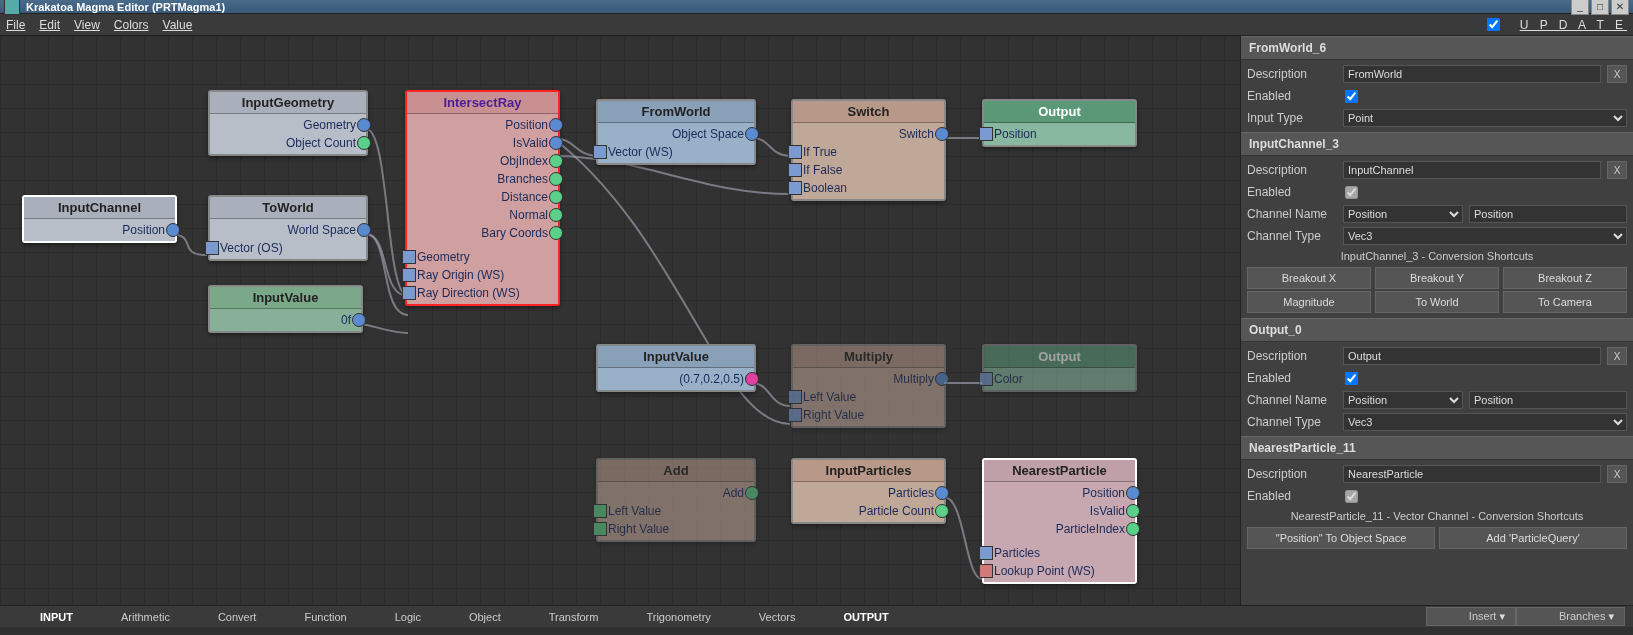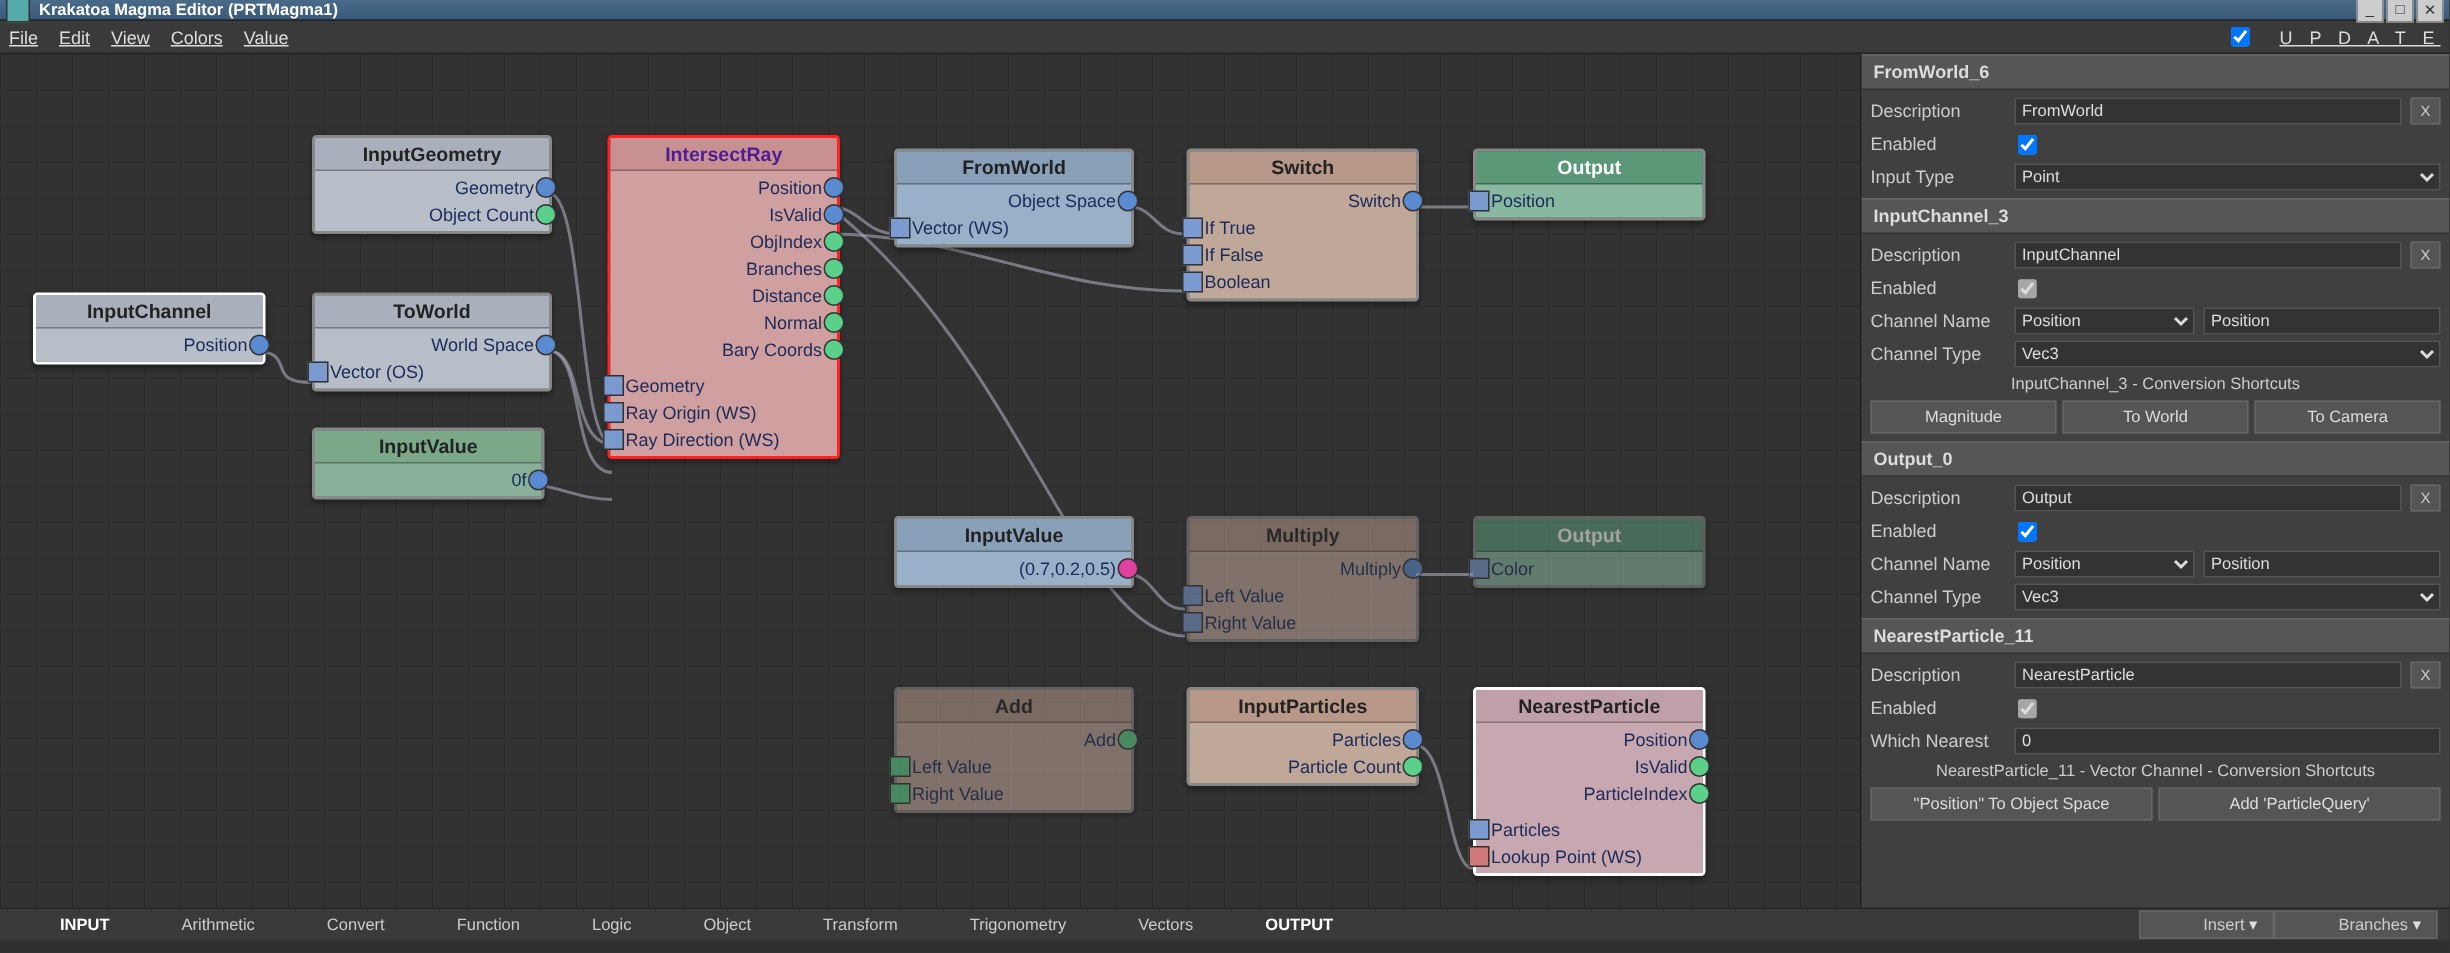--- a/index.html
+++ b/index.html
@@ -394,20 +394,25 @@
           <span class="prop-lbl">Channel Name</span>
           <select class="prop-sel" style="flex:0 0 120px"><option>Position</option></select>
           <input class="half-txt" value="Position" style="">
         </div>
       <div class="prop-row">
           <span class="prop-lbl">Channel Type</span>
           <select class="prop-sel"><option>Vec3</option></select>
         </div>
       <div class="sub-lbl">InputChannel_3 - Conversion Shortcuts</div>
       <div class="btn-row">
+        <button class="pbtn">Breakout X</button>
+        <button class="pbtn">Breakout Y</button>
+        <button class="pbtn">Breakout Z</button>
+      </div>
+      <div class="btn-row">
         <button class="pbtn">Magnitude</button>
         <button class="pbtn">To World</button>
         <button class="pbtn">To Camera</button>
       </div>
     </div>
 
     <div class="sec-hdr">Output_0</div>
     <div class="sec-body">
       <div class="prop-row">
           <span class="prop-lbl">Description</span>
@@ -432,24 +437,20 @@
     <div class="sec-hdr">NearestParticle_11</div>
     <div class="sec-body">
       <div class="prop-row">
           <span class="prop-lbl">Description</span>
           <input class="prop-inp" value="NearestParticle" style="">
           <span class="x-btn">X</span>
         </div>
       <div class="prop-row">
           <span class="prop-lbl">Enabled</span>
           <input type="checkbox" checked="" disabled="" class="chk" style="">
-        </div>
-      <div class="prop-row">
-          <span class="prop-lbl">Which Nearest</span>
-          <input class="prop-inp" value="0" style="">
         </div>
       <div class="sub-lbl">NearestParticle_11 - Vector Channel - Conversion Shortcuts</div>
       <div class="btn-row">
         <button class="pbtn">"Position" To Object Space</button>
         <button class="pbtn">Add 'ParticleQuery'</button>
       </div>
     </div>
   </div>
 </div>
 

